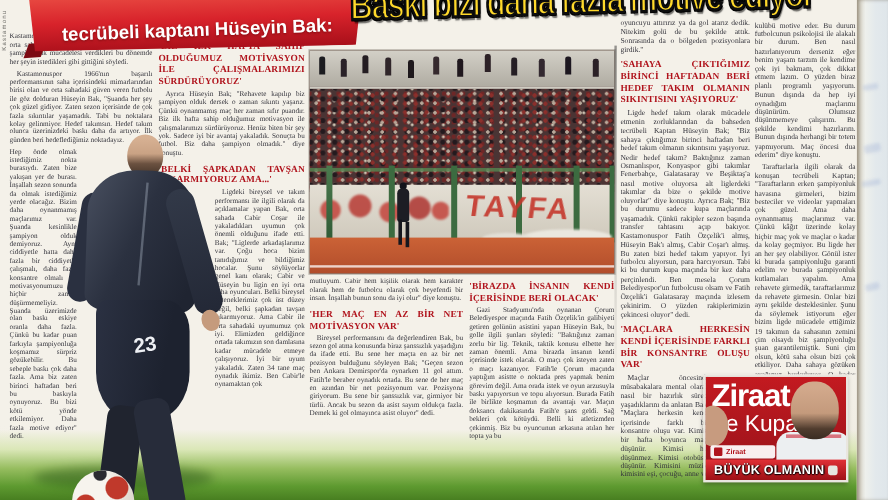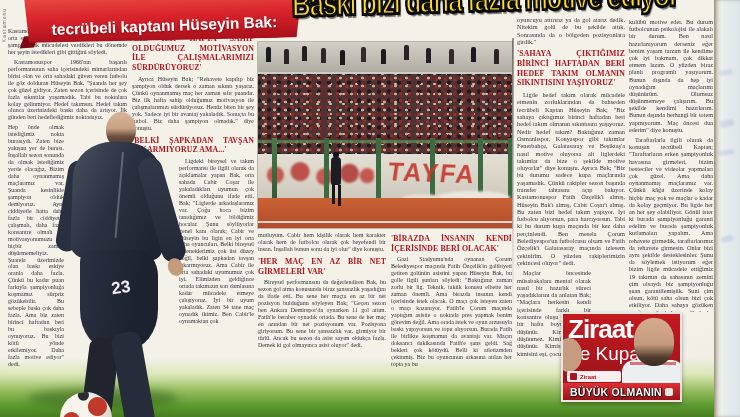--- a/index.html
+++ b/index.html
@@ -129,21 +129,21 @@
   .p-ball{left:10px;top:280px;width:52px;height:52px;border-radius:50%;
     background:radial-gradient(circle at 34% 30%,#f7f4ee 0 30%,#e4dfd6 55%,#cfc9be 100%);}
   .p-ball::before{content:"";position:absolute;inset:0;border-radius:50%;
     background:
       radial-gradient(circle at 72% 28%,#c0392b 0 9px,transparent 10px),
       radial-gradient(circle at 22% 55%,#c0392b 0 8px,transparent 9px),
       radial-gradient(circle at 60% 80%,#2b2b31 0 7px,transparent 8px),
       radial-gradient(circle at 45% 6%,#2b2b31 0 5px,transparent 6px);}
 
   
-  .ad{position:absolute;left:561px;top:312px;width:121px;height:90px;z-index:6;overflow:hidden;
+  .ad{position:absolute;left:586px;top:312px;width:121px;height:90px;z-index:6;overflow:hidden;
     background:linear-gradient(180deg,#c31a20,#96121a);border:2px solid #e9e6df;box-sizing:border-box;
     box-shadow:0 2px 4px rgba(0,0,0,.35);text-align:right;}
   .ad .t1{position:absolute;left:5px;top:0;font:700 26px "Liberation Sans",sans-serif;color:#fff;letter-spacing:-1px;}
   .ad .t2{position:absolute;left:3px;top:29px;font:400 19px "Liberation Sans",sans-serif;color:#fff;}
   .ad .face2{position:absolute;left:-7px;top:24px;width:26px;height:34px;border-radius:50%;background:#c79b7f;}
   .ad .jersey{position:absolute;right:-4px;top:46px;width:62px;height:32px;background:#eceff1;border-radius:12px 12px 0 0;}
   .ad .jersey::before{content:"";position:absolute;left:8px;top:2px;width:46px;height:3px;background:#c23;opacity:.6;}
   .ad .face{position:absolute;right:6px;top:4px;width:40px;height:48px;border-radius:46%;
     background:linear-gradient(180deg,#d2a98c 10%,#c49a7c 55%,#503c2e 82%,#3a2c22 100%);}
   .ad .logo-strip{position:absolute;left:4px;top:57px;width:54px;height:11px;background:rgba(255,255,255,.93);
@@ -197,33 +197,34 @@
   <div class="col c2">
     <h3>'BİZ İLK HAFTA SAHİP OLDUĞUMUZ MOTİVASYON İLE ÇALIŞMALARIMIZI SÜRDÜRÜYORUZ'</h3>
     <p>Ayrıca Hüseyin Bak; "Rehavete kapılıp biz şampiyon olduk dersek o zaman sıkıntı yaşarız. Çünkü oynanmamış maç her zaman sıfır puandır. Biz ilk hafta sahip olduğumuz motivasyon ile çalışmalarımızı sürdürüyoruz. Henüz biten bir şey yok. Sadece iyi bir avantaj yakaladık. Sonuçta bu futbol. Biz daha şampiyon olmadık." diye konuştu.</p>
     <h3>'BELKİ ŞAPKADAN TAVŞAN ÇIKARMIYORUZ AMA...'</h3>
     <div class="spacer-l"></div>
     <p>Ligdeki bireysel ve takım performansı ile ilgili olarak da açıklamalar yapan Bak, orta sahada Cabir Coşar ile yakaladıkları uyumun çok önemli olduğunu ifade etti. Bak; "Liglerde arkadaşlarımız var. Çoğu hoca bizim tanıdığımız ve bildiğimiz hocalar. Şunu söylüyorlar genel kanı olarak; Cabir ve Hüseyin bu ligin en iyi orta saha oyuncuları. Belki bireysel yeteneklerimiz çok üst düzey değil, belki şapkadan tavşan çıkarmıyoruz. Ama Cabir ile orta sahadaki uyumumuz çok iyi. Elimizden geldiğince ortada takımızın son damlasına kadar mücadele etmeye çalışıyoruz. İyi bir uyum yakaladık. Zaten 34 tane maç oynadık ikimiz. Ben Cabir'le oynamaktan çok</p>
   </div>
 
   <div class="col c3">
     <p class="noind">mutluyum. Cabir hem kişilik olarak hem karakter olarak hem de futbolcu olarak çok beyefendi bir insan. İnşallah bunun sonu da iyi olur" diye konuştu.</p>
-    <h3>'HER MAÇ EN AZ BİR NET GİRMELERİ VAR'</h3>
+    <h3>'HER MAÇ EN AZ BİR NET MOTİVASYON VAR'</h3>
     <p>Bireysel performansını da değerlendiren Bak, bu sezon gol atma konusunda biraz şanssızlık yaşadığını da ifade etti. Bu sene her maçta en az bir net pozisyon bulduğunu söyleyen Bak; "Geçen sezon ben Ankara Demirspor'da oynarken 11 gol attım. Fatih'le beraber oynadık ortada. Bu sene de her maç en azından bir net pozisyonum var. Pozisyona giriyorum. Bu sene bir şanssızlık var, girmiyor bir türlü. Ancak bu sezon da asist sayım oldukça fazla. Demek ki gol olmayınca asist oluyor" dedi.</p>
   </div>
 
   <div class="col c4">
     <h3>'BİRAZDA İNSANIN KENDİ İÇERİSİNDE BERİ OLACAK'</h3>
     <p>Gazi Stadyumu'nda oynanan Çorum Belediyespor maçında Fatih Özçelik'in galibiyeti getiren golünün asistini yapan Hüseyin Bak, bu golle ilgili şunları söyledi: "Baktığınız zaman zorlu bir lig. Teknik, taktik konusu elbette her zaman önemli. Ama birazda insanın kendi içerisinde istek olacak. O maçı çok isteyen zaten o maçı kazanıyor. Fatih'le Çorum maçında yaptığım asistte o noktada pres yapmak benim görevim değil. Ama orada istek ve oyun arzusuyla baskı yapıyorsun ve topu alıyorsun. Burada Fatih ile birlikte koşmamın da avantajı var. Maçın doksancı dakikasında Fatih'e şans geldi. Sağ bekleri çok kötüydü. Belli ki atletizmden çekinmiş. Biz bu oyuncunun arkasına atılan her topta ya bu</p>
   </div>
 
   <div class="col c5">
     <p class="noind">oyuncuyu attırırız ya da gol atarız dedik. Nitekim golü de bu şekilde attık. Sonrasında da o bölgeden pozisyonlara girdik."</p>
     <h3>'SAHAYA ÇIKTIĞIMIZ BİRİNCİ HAFTADAN BERİ HEDEF TAKIM OLMANIN SIKINTISINI YAŞIYORUZ'</h3>
     <p>Ligde hedef takım olarak mücadele etmenin zorluklarından da bahseden tecrübeli Kaptan Hüseyin Bak; "Biz sahaya çıktığımız birinci haftadan beri hedef takım olmanın sıkıntısını yaşıyoruz. Nedir hedef takım? Baktığınız zaman Osmanlıspor, Konyaspor gibi takımlar Fenerbahçe, Galatasaray ve Beşiktaş'a nasıl motive oluyorsa alt liglerdeki takımlar da bize o şekilde motive oluyorlar" diye konuştu. Ayrıca Bak; "Biz bu durumu sadece kupa maçlarında yaşamadık. Çünkü rakipler sezon başında transfer tahtasını açıp bakıyor. Kastamonuspor Fatih Özçelik'i almış, Hüseyin Bak'ı almış, Cabir Coşar'ı almış. Bu zaten bizi hedef takım yapıyor. İyi futbolcu alıyorsun, para harcıyorsun. Tabi ki bu durum kupa maçında bir kez daha perçinlendi. Ben mesela Çorum Belediyespor'un futbolcusu olsam ve Fatih Özçelik'i Galatasaray maçında izlesem çekinirim. O yüzden rakiplerimizin çekincesi oluyor" dedi.</p>
+    <h3>'MAÇLARA HERKESİN KENDİ İÇERİSİNDE FARKLI BİR KONSANTRE OLUŞU VAR'</h3>
     <p class="narrow">Maçlar öncesinde müsabakalara mental olarak nasıl bir hazırlık süreci yaşadıklarını da anlatan Bak; "Maçlara herkesin kendi içerisinde farklı bir konsantre oluşu var. Kimisi bir hafta boyunca maçı düşünür. Kimisi hiç düşünmez. Kimisi otobüste düşünür. Kimisini müzik, kimisini eşi, çocuğu, anne ve</p>
   </div>
 
   <div class="col c6">
     <p class="noind">kulübü motive eder. Bu durum futbolcunun psikolojisi ile alakalı bir durum. Ben nasıl hazırlanıyorum derseniz eğer benim yaşam tarzım ile kendime çok iyi bakmam, çok dikkat etmem lazım. O yüzden biraz planlı programlı yaşıyorum. Bunun dışında da hep iyi oynadığım maçlarımı düşünürüm. Olumsuz düşünmemeye çalışırım. Bu şekilde kendimi hazırlarım. Bunun dışında herhangi bir totem yapmıyorum. Maç öncesi dua ederim" diye konuştu.</p>
     <p>Taraftarlarla ilgili olarak da konuşan tecrübeli Kaptan; "Taraftarların erken şampiyonluk havasına girmeleri, bizim besteciler ve videolar yapmaları çok güzel. Ama daha oynanmamış maçlarımız var. Çünkü kâğıt üzerinde kolay hiçbir maç yok ve maçlar o kadar da kolay geçmiyor. Bu ligde her an her şey olabiliyor. Gönül ister ki burada şampiyonluğu garanti edelim ve burada şampiyonluk kutlamaları yapalım. Ama rehavete girmedik, taraftarlarımız da rehavete girmesin. Onlar bizi aynı şekilde desteklesinler. Şunu da söylemek istiyorum eğer bizim ligde mücadele ettiğimiz 19 takımın da sahasının zemini çim olsaydı biz şampiyonluğu şuan garantilemiştik. Suni çim olsun, kötü saha olsun bizi çok etkiliyor. Daha sahaya gözüken ayağımız burkuluyor. O kadar kötü zeminler var" dedi.</p>
   </div>
 
   <div class="player">
     <div class="p-arm2"></div>

